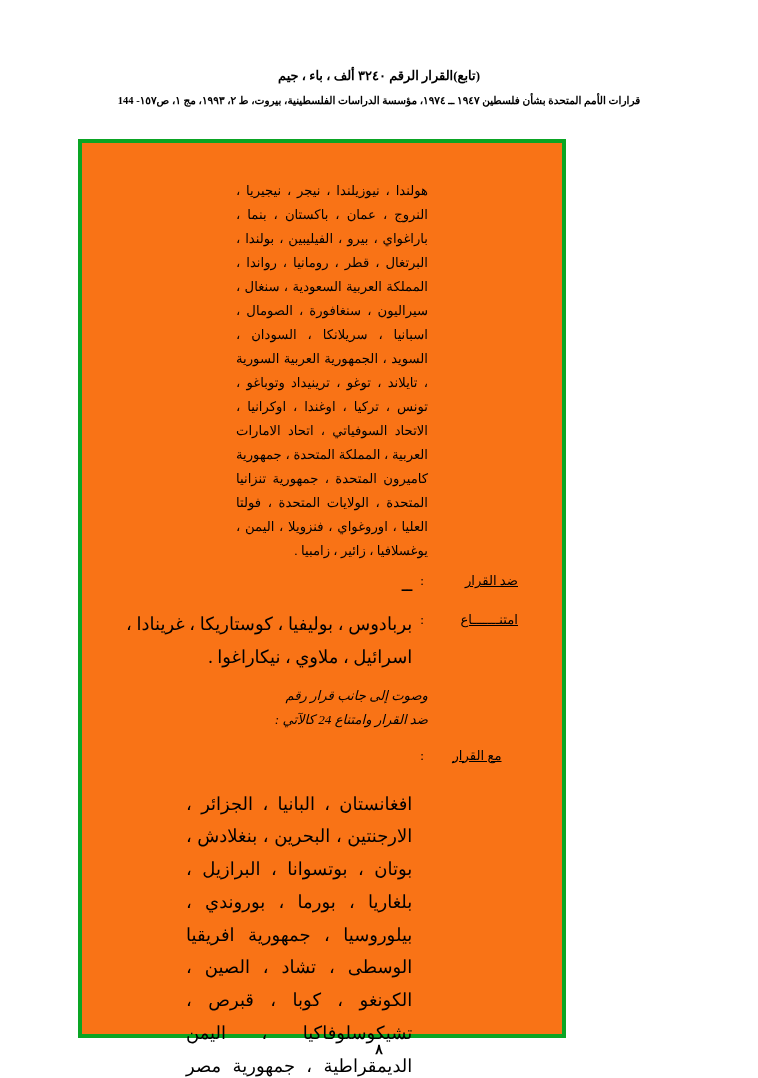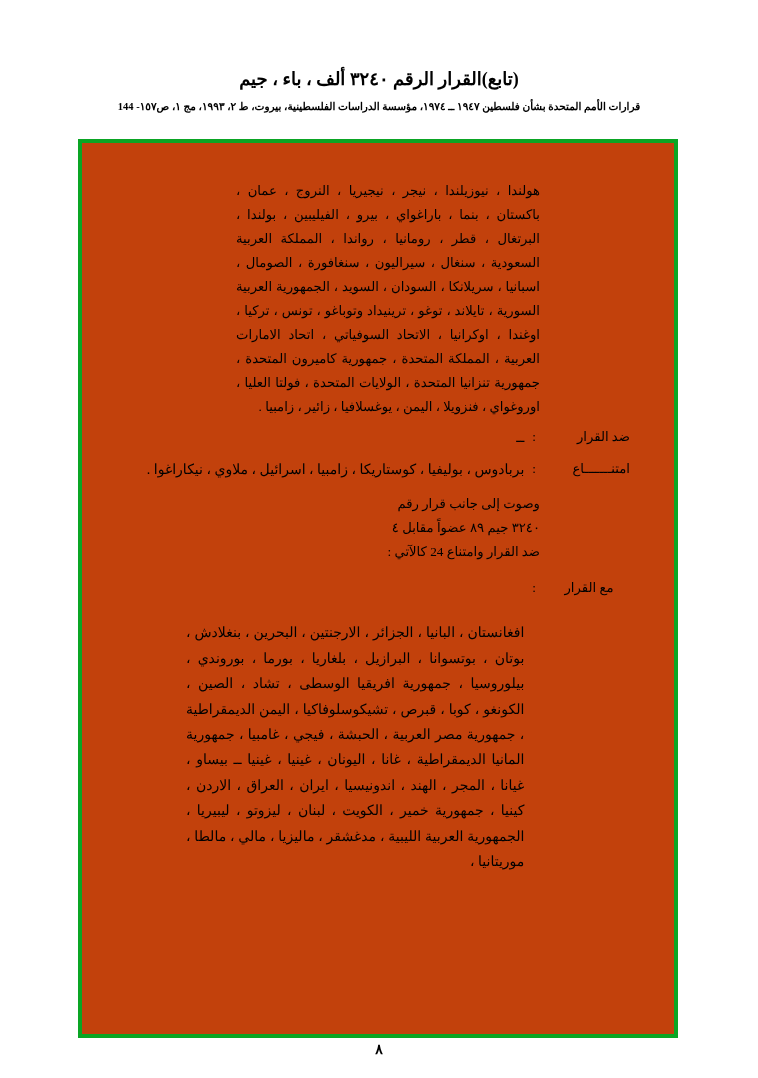--- a/index.html
+++ b/index.html
@@ -19,40 +19,40 @@
     width: 758px;
     height: 1078px;
     position: relative;
     box-sizing: border-box;
   }
   .doc-header {
     text-align: center;
     padding-top: 68px;
   }
   .doc-title {
-    font-size: 18px;
+    font-size: 13px;
     font-weight: bold;
     letter-spacing: 0.2px;
     line-height: 1.3;
   }
   .doc-subtitle {
     font-size: 10.5px;
     font-weight: bold;
     margin-top: 9px;
     letter-spacing: 0.1px;
   }
   .frame {
     position: absolute;
     left: 78px;
     top: 139px;
-    width: 600px;
+    width: 488px;
     height: 899px;
     border: 4px solid #0aa524;
     box-sizing: border-box;
-    background: #c2410c;
+    background: #f97316;
   }
   .content {
     position: absolute;
     top: 36px;
     right: 44px;
     left: 44px;
     bottom: 10px;
   }
   .para {
     font-size: 13.2px;
@@ -70,46 +70,47 @@
     flex-direction: row;
     align-items: flex-start;
     margin-top: 6px;
   }
   .row .label {
     flex: 0 0 auto;
     font-size: 13.2px;
     line-height: 1.82;
     white-space: nowrap;
     padding-left: 6px;
+    text-decoration: underline;
   }
   .row .colon {
     flex: 0 0 auto;
     font-size: 13.2px;
     line-height: 1.82;
     padding: 0 6px 0 8px;
   }
   .row .value {
     flex: 1 1 auto;
-    font-size: 14px;
+    font-size: 18px;
     line-height: 1.82;
     text-align: justify;
     text-align-last: right;
   }
   .row-against .label { min-width: 82px; }
   .row-abstain .label { min-width: 82px; letter-spacing: 0px; }
   .row-with .label { min-width: 82px; text-align: center; }
 
   .vote-note {
     margin-top: 10px;
     margin-right: 90px;
     margin-left: 150px;
     font-size: 13.2px;
     line-height: 1.82;
   }
-  .vote-note div { white-space: nowrap; }
+  .vote-note div { white-space: nowrap; font-style: italic; }
 
   .block-with {
     margin-top: 12px;
   }
   .block-with .value {
     margin-left: 60px;
     margin-top: 44px;
   }
   .page-number {
     position: absolute;
@@ -138,26 +139,25 @@
 
       <div class="row row-against">
         <span class="label">ضد القرار</span>
         <span class="colon">:</span>
         <span class="value">ــ</span>
       </div>
 
       <div class="row row-abstain">
         <span class="label">امتنـــــــاع</span>
         <span class="colon">:</span>
-        <span class="value">بربادوس ، بوليفيا ، كوستاريكا ، زامبيا ، اسرائيل ، ملاوي ، نيكاراغوا .</span>
+        <span class="value">بربادوس ، بوليفيا ، كوستاريكا ، غرينادا ، اسرائيل ، ملاوي ، نيكاراغوا .</span>
       </div>
 
       <div class="vote-note">
         <div>وصوت إلى جانب قرار رقم</div>
-        <div>٣٢٤٠ جيم ٨٩ عضواً مقابل ٤</div>
         <div>ضد القرار وامتناع 24 كالآتي :</div>
       </div>
 
       <div class="row row-with block-with">
         <span class="label">مع القرار</span>
         <span class="colon">:</span>
         <span class="value">افغانستان ، البانيا ، الجزائر ، الارجنتين ، البحرين ، بنغلادش ، بوتان ، بوتسوانا ، البرازيل ، بلغاريا ، بورما ، بوروندي ، بيلوروسيا ، جمهورية افريقيا الوسطى ، تشاد ، الصين ، الكونغو ، كوبا ، قبرص ، تشيكوسلوفاكيا ، اليمن الديمقراطية ، جمهورية مصر العربية ، الحبشة ، فيجي ، غامبيا ، جمهورية المانيا الديمقراطية ، غانا ، اليونان ، غينيا ، غينيا ــ بيساو ، غيانا ، المجر ، الهند ، اندونيسيا ، ايران ، العراق ، الاردن ، كينيا ، جمهورية خمير ، الكويت ، لبنان ، ليزوتو ، ليبيريا ، الجمهورية العربية الليبية ، مدغشقر ، ماليزيا ، مالي ، مالطا ، موريتانيا ،</span>
       </div>
 
     </div>

